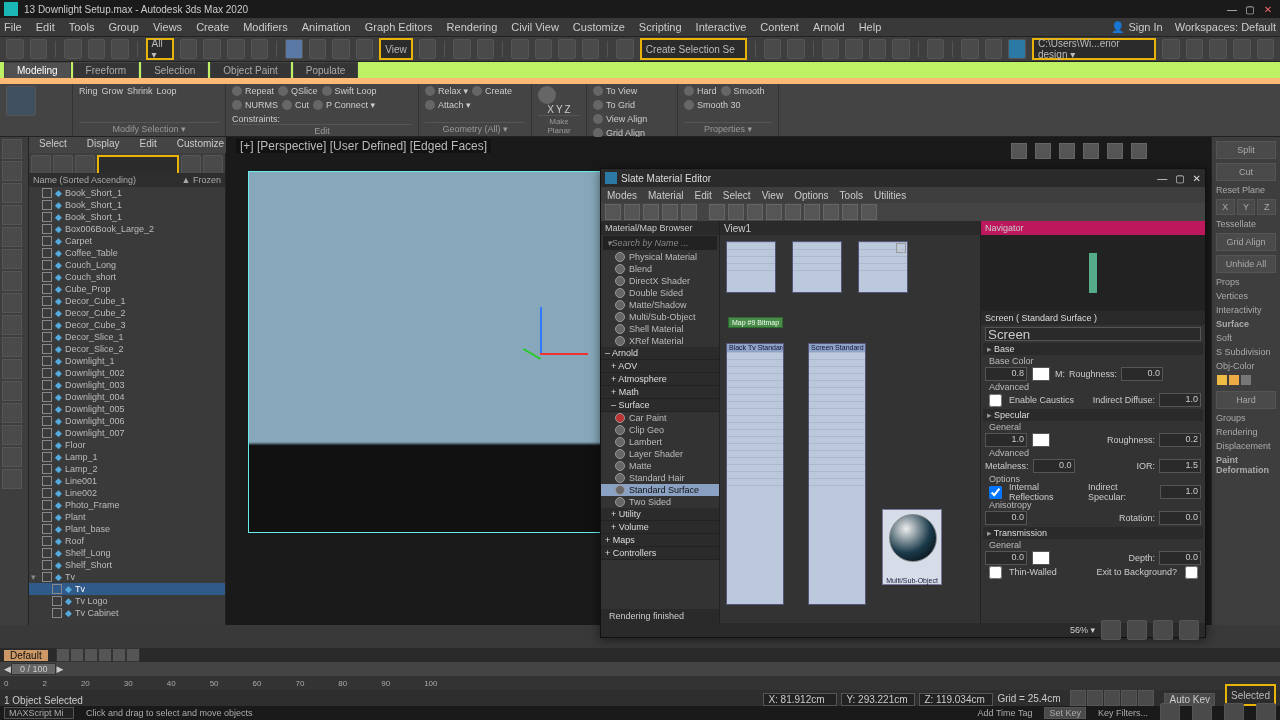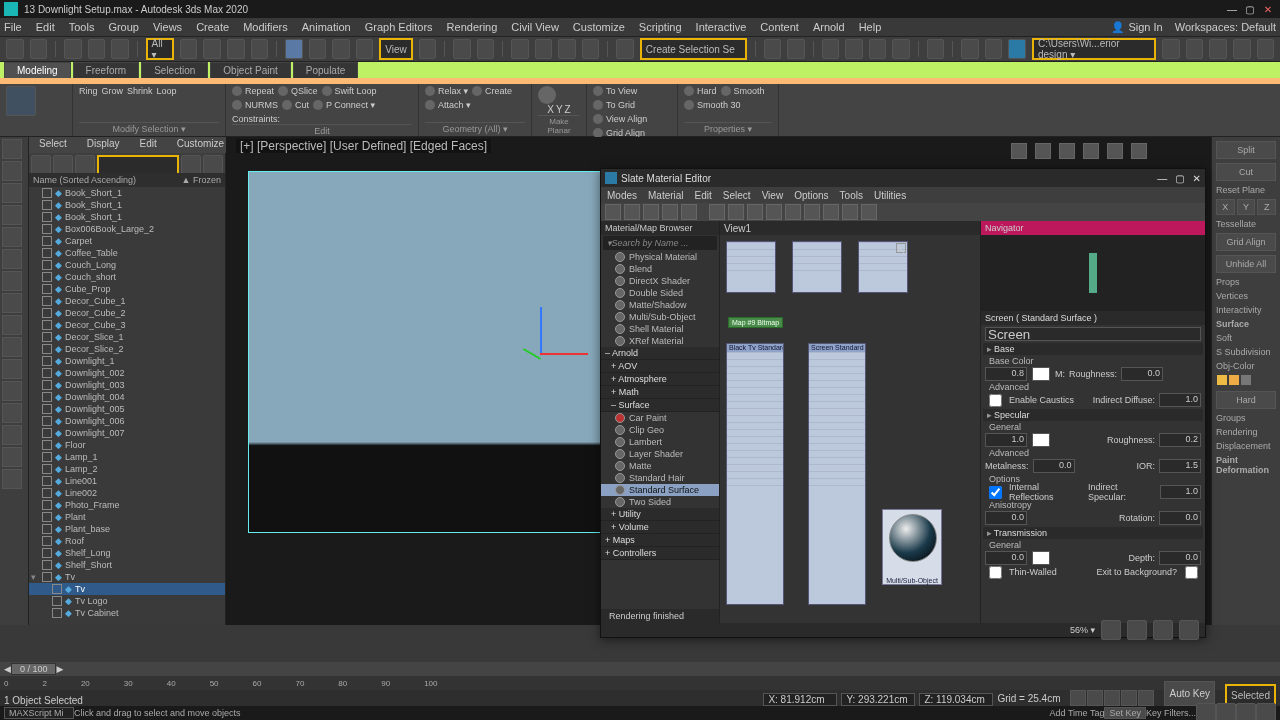--- a/index.html
+++ b/index.html
@@ -89,21 +89,21 @@
 .defaultbar .cells{display:flex;margin-left:8px}
 .defaultbar .cells .c{width:12px;height:12px;background:#555;border:1px solid #333}
 .timeslider{height:14px;background:#444;display:flex;align-items:center;font-size:9px;padding:0 4px}
 .timeslider .frame{background:#666;padding:0 8px;border:1px solid #333}
 .timeruler{height:14px;background:#333;display:flex;align-items:center;font-size:8px;color:#aaa;padding:0 4px;gap:34px}
 .status{height:16px;background:#2e2e2e;display:flex;align-items:flex-end;font-size:10px;padding:0 4px;gap:10px}
 .status .xyz{display:flex;gap:4px;margin-left:auto}
 .status .xyz .f{background:#222;border:1px solid #555;padding:0 4px;width:64px}
 .status .pbtns{display:flex;gap:1px}
 .status .pbtns .b{width:14px;height:14px;background:#4a4a4a;border:1px solid #555}
-.prompt{height:14px;background:#1a1a1a;display:flex;align-items:center;font-size:9px;padding:0 4px;color:#aaa;}
+.prompt{height:14px;background:#1a1a1a;display:flex;align-items:center;font-size:9px;padding:0 4px;color:#aaa;gap:12px}
 .prompt .mx{background:#222;border:1px solid #555;padding:0 4px;width:60px}
 .vpicons{position:absolute;right:64px;top:6px;display:flex;gap:8px}
 .vpicons .i{width:14px;height:14px;background:#555;border:1px solid #666}
 </style>
 </head>
 <body>
 
 <div class="titlebar">
   <span style="width:14px;height:14px;background:#1ab5b5;margin-right:6px"></span>
   <span class="title">13 Downlight Setup.max - Autodesk 3ds Max 2020</span>
@@ -897,20 +897,31 @@
   <div class="foot">
     <span>56%  ▾</span>
     <span class="tbtn"></span>
       <span class="tbtn"></span>
       <span class="tbtn"></span>
       <span class="tbtn"></span>
   </div>
 </div>
 
 <div class="bottom">
+  <div class="defaultbar">
+    <span style="background:#c96;color:#111;padding:0 6px">Default</span>
+    <div class="cells">
+      <div class="c"></div>
+        <div class="c"></div>
+        <div class="c"></div>
+        <div class="c"></div>
+        <div class="c"></div>
+        <div class="c"></div>
+    </div>
+  </div>
   <div class="timeslider">
     <span>◀</span>
     <span class="frame">0 / 100</span>
     <span>▶</span>
   </div>
   <div class="timeruler">
     <span>0</span>
       <span>2</span>
       <span>20</span>
       <span>30</span>
@@ -930,21 +941,21 @@
       <span class="f">Z: 119.034cm</span>
       <span>Grid = 25.4cm</span>
     </div>
     <div class="pbtns">
       <span class="b"></span>
         <span class="b"></span>
         <span class="b"></span>
         <span class="b"></span>
         <span class="b"></span>
     </div>
-    <span style="background:#4a4a4a;padding:6px 4px;border:1px solid #555">Auto Key</span>
+    <span style="background:#4a4a4a;padding:0 4px;border:1px solid #555">Auto Key</span>
     <span class="tdrop">Selected</span>
   </div>
   <div class="prompt">
     <span class="mx">MAXScript Mi</span>
     <span>Click and drag to select and move objects</span>
     <span style="margin-left:auto">Add Time Tag</span>
     <span style="background:#4a4a4a;padding:0 4px;border:1px solid #555">Set Key</span>
     <span>Key Filters...</span>
     <span class="tbtn"></span>
       <span class="tbtn"></span>

